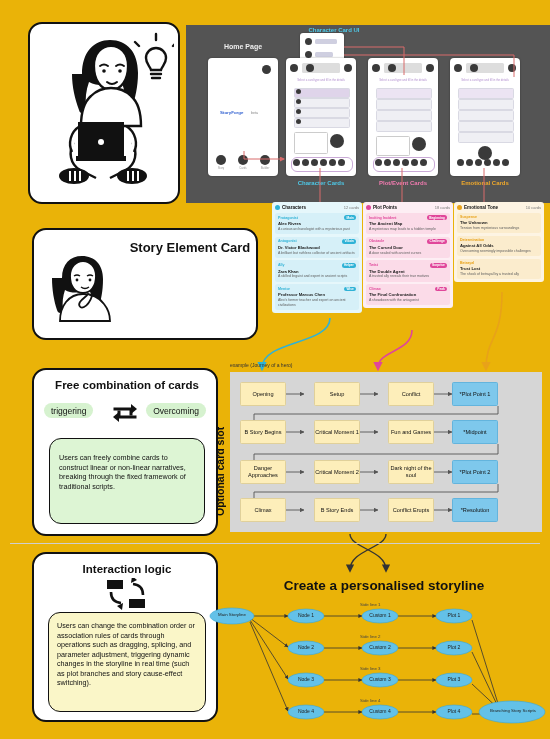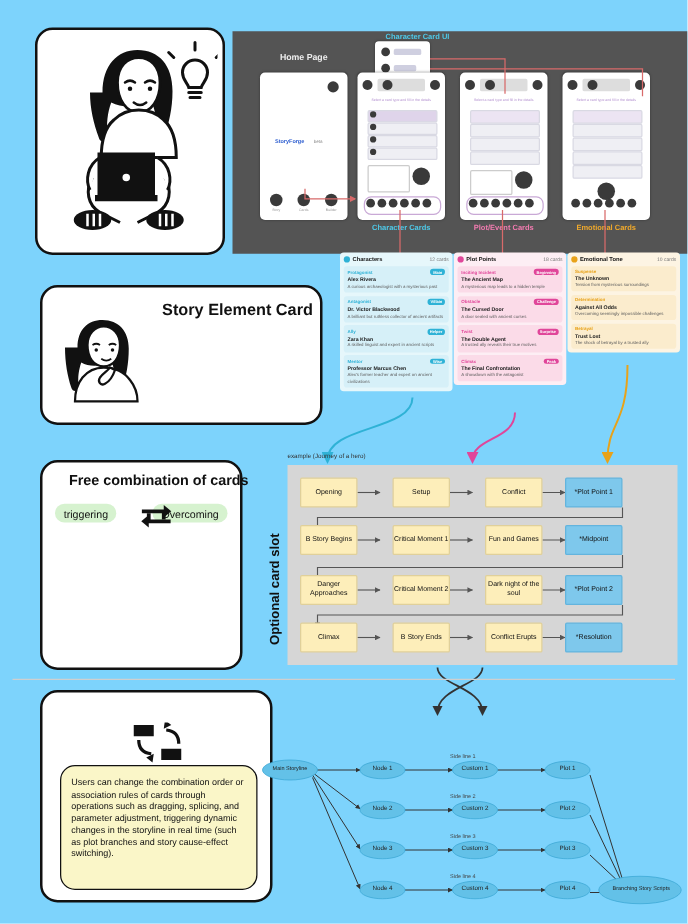--- a/index.html
+++ b/index.html
@@ -1,18 +1,18 @@
 <!DOCTYPE html>
 <html><head>
 <meta charset="utf-8">
 <style>
   html,body{margin:0;padding:0;background:#ffffff;}
   body{width:550px;height:739px;position:relative;overflow:hidden;
        font-family:"Liberation Sans","DejaVu Sans",sans-serif;color:#111;}
-  .page{position:absolute;inset:0;background:#7dd3fc;padding-left:22px;}
+  .page{position:absolute;inset:0;background:#eab308;padding-left:22px;}
 
   
   .rbox{position:absolute;border:2px solid #111;border-radius:14px;background:#fff;box-sizing:border-box;}
   .ttl{font-weight:bold;text-align:center;}
 
   
   #illu{left:28px;top:22px;width:152px;height:182px;}
   #illu svg{display:block;margin:6px auto 0;}
 
   
@@ -48,21 +48,21 @@
   #colA{left:272px;top:202px;width:90px;background:#e6f7fb;}
   #colB{left:363px;top:202px;width:90px;background:#fdeef4;}
   #colC{left:454px;top:202px;width:90px;background:#fdf4e3;}
 
   
   #secCard{left:32px;top:228px;width:226px;height:112px;}
   #secCard .ttl{font-size:13px;position:absolute;left:94px;top:10px;width:124px;}
   .pinkbox{position:absolute;left:92px;top:32px;width:126px;height:70px;background:#f7c9c9;border:1.5px solid #111;border-radius:10px;
            font-size:7.4px;line-height:1.32;padding:5px 6px;box-sizing:border-box;color:#111;}
 
-  #secFree{left:32px;top:368px;width:162px;height:168px;}
+  #secFree{left:32px;top:368px;width:186px;height:168px;}
   #secFree .ttl{font-size:11.5px;position:absolute;left:0;top:9px;width:186px;}
   .pill{position:absolute;background:#d6f2cf;border-radius:9px;font-size:8.5px;padding:2.5px 7px;box-sizing:border-box;}
   .greenbox{position:absolute;left:15px;top:68px;width:156px;height:86px;background:#ddf5d4;border:1.5px solid #111;border-radius:12px;
             font-size:7.2px;line-height:1.35;padding:14px 9px;box-sizing:border-box;}
 
   #secInter{left:32px;top:552px;width:186px;height:170px;}
   #secInter .ttl{font-size:11.5px;position:absolute;left:0;top:9px;width:186px;}
   .yellowbox{position:absolute;left:14px;top:58px;width:158px;height:100px;background:#faf6c8;border:1.5px solid #111;border-radius:12px;
              font-size:7.2px;line-height:1.33;padding:8px 8px;box-sizing:border-box;}
 
@@ -383,23 +383,25 @@
     <div class="pill" style="left:10px;top:33px;">triggering</div>
     <div class="pill" style="right:10px;top:33px;">Overcoming</div>
     <svg width="26" height="26" style="position:absolute;left:78px;top:30px;" viewBox="0 0 26 26">
       <g stroke="#111" stroke-width="3" fill="none" stroke-linecap="square">
         <path d="M3 9 h16 v5"></path>
           <path d="M23 17 h-16 v-5"></path>
       </g>
       <path d="M19 4 l6 5 -6 5z" fill="#111"></path>
         <path d="M7 22 l-6 -5 6 -5z" fill="#111"></path>
     </svg>
+    <div class="greenbox">Users can freely combine cards to construct linear or non-linear narratives, breaking through the fixed framework of traditional scripts.</div>
   </div>
 
   <div class="rbox" id="secInter">
+    <div class="ttl">Interaction logic</div>
     <svg width="48" height="34" style="position:absolute;left:69px;top:24px;" viewBox="0 0 48 34">
       <rect x="4" y="2" width="16" height="9" fill="#111"></rect>
       <rect x="26" y="21" width="16" height="9" fill="#111"></rect>
       <path d="M8 14 q0 10 10 11" stroke="#111" stroke-width="2.6" fill="none"></path>
       <path d="M14 28 l6 -3 -1 7z" fill="#111"></path>
       <path d="M40 17 q0 -10 -10 -11" stroke="#111" stroke-width="2.6" fill="none"></path>
       <path d="M34 2 l-6 3 1 -7z" fill="#111"></path>
     </svg>
     <div class="yellowbox">Users can change the combination order or association rules of cards through operations such as dragging, splicing, and parameter adjustment, triggering dynamic changes in the storyline in real time (such as plot branches and story cause-effect switching).</div>
   </div>
@@ -458,20 +460,21 @@
         <marker id="bk" markerWidth="6" markerHeight="6" refX="4" refY="3" orient="auto">
           <path d="M0,0 L6,3 L0,6 z" fill="#333"></path>
         </marker>
       </defs>
     <g stroke="#333" stroke-width="1.4" fill="none">
       <path d="M20 0 C20 14 56 16 56 36" marker-end="url(#bk)"></path>
       <path d="M56 0 C56 14 20 16 20 36" marker-end="url(#bk)"></path>
     </g>
   </svg>
 
+  <div class="ntitle">Create a personalised storyline</div>
   <div id="net">
     <svg class="ovl" width="334" height="130">
       <defs>
         <marker id="nb" markerWidth="5" markerHeight="5" refX="4.5" refY="2.5" orient="auto">
             <path d="M0,0 L5,2.5 L0,5 z" fill="#333"></path>
           </marker>
       </defs>
       <g stroke="#333" stroke-width="0.8" fill="none" marker-end="url(#nb)">
         <path d="M38 18 h38"></path>
           <path d="M38 20 L76 49"></path>

